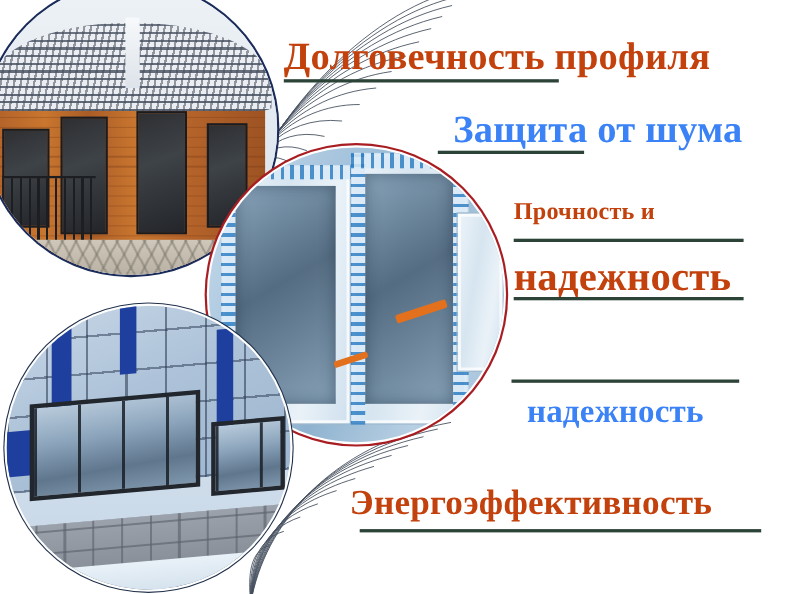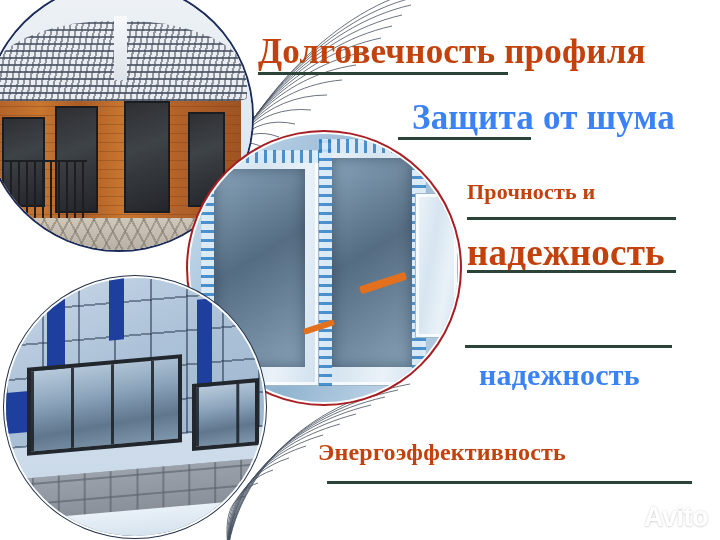--- a/index.html
+++ b/index.html
@@ -334,26 +334,17 @@
   <div class="slogan navy" style="left:467px; top:181px; font-size:22px;text-align:center;">Прочность и</div>
   <div class="rule" style="left:467px; top:217px; width:209px;"></div>
 
   <div class="slogan navy" style="left:467px; top:234px; font-size:37px;">надежность</div>
   <div class="rule" style="left:467px; top:270px; width:209px;"></div>
 
   <div class="rule" style="left:465px; top:345px; width:207px;"></div>
 
   <div class="slogan red" style="left:465px; top:360px; font-size:30px;">надежность</div>
 
-  <div class="slogan navy" style="left:318px; top:440px; font-size:24px;">Энергоэффективность</div>
+  <div class="slogan navy" style="left:318px; top:440px; font-size:32px;">Энергоэффективность</div>
   <div class="rule" style="left:327px; top:481px; width:365px;"></div>
 
-  <div id="avito">
-    <svg class="mark" width="30" height="26" viewBox="0 0 30 26" aria-hidden="true">
-      <circle cx="6" cy="8" r="5.2" fill="#ffffff" opacity="0.95"></circle>
-      <circle cx="20" cy="5" r="3.6" fill="#ffffff" opacity="0.95"></circle>
-      <circle cx="9" cy="20" r="6.0" fill="#ffffff" opacity="0.95"></circle>
-      <circle cx="23" cy="17" r="4.4" fill="#ffffff" opacity="0.95"></circle>
-    </svg>
-    <span class="word">Avito</span>
-  </div>
 
 </div>
 
 </body></html>

